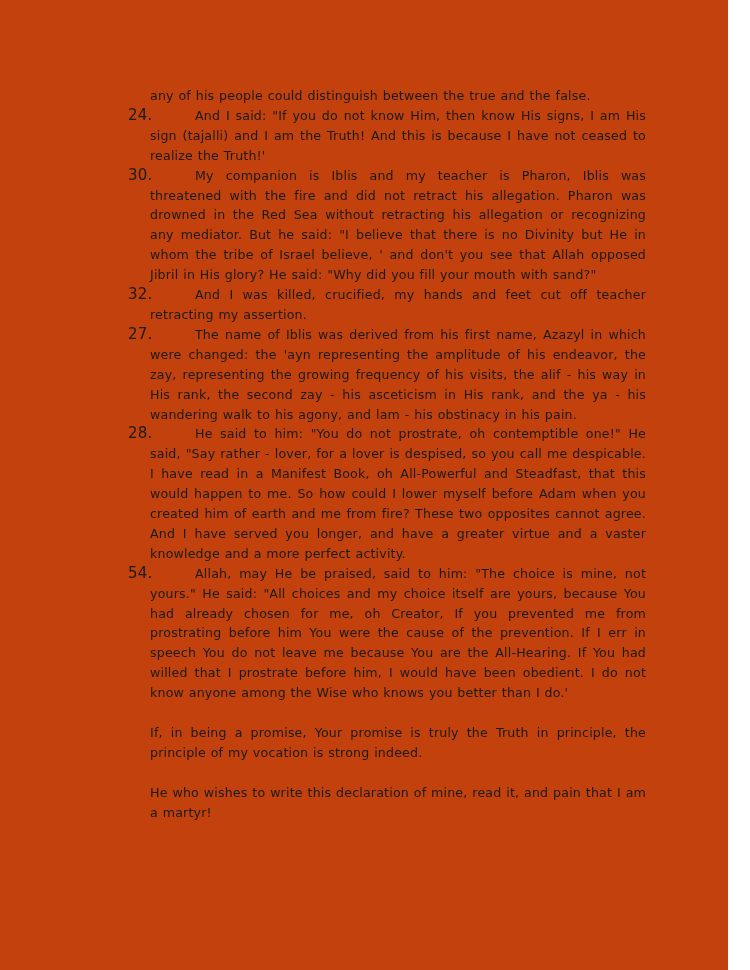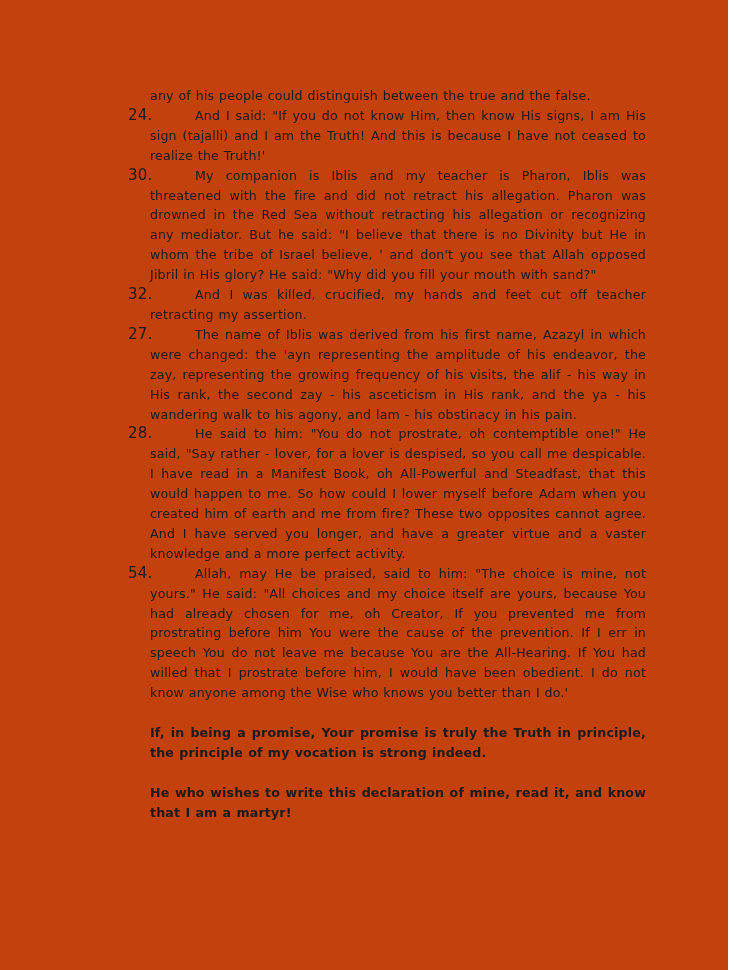--- a/index.html
+++ b/index.html
@@ -65,21 +65,20 @@
   }
   .item .body {
     display: block;
     text-indent: 45px;
   }
 
   
   .para.tail {
     padding-left: 22px;
     text-indent: 0;
-    font-weight: bold;
   }
 
   .gap {
     height: 19.9px;
   }
 
   
   .para:last-child,
   .item .body {
     text-align: justify;
@@ -123,16 +122,16 @@
       <span class="body">Allah, may He be praised, said to him: "The choice is mine, not yours." He said: "All choices and my choice itself are yours, because You had already chosen for me, oh Creator, If you prevented me from prostrating before him You were the cause of the prevention. If I err in speech You do not leave me because You are the All-Hearing. If You had willed that I prostrate before him, I would have been obedient. I do not know anyone among the Wise who knows you better than I do.'</span>
     </div>
 
 
     <div class="gap"></div>
 
     <p class="para tail">If, in being a promise, Your promise is truly the Truth in principle, the principle of my vocation is strong indeed.</p>
 
     <div class="gap"></div>
 
-    <p class="para tail">He who wishes to write this declaration of mine, read it, and know that I am a martyr!</p>
+    <p class="para tail">He who wishes to write this declaration of mine, read it, and pain that I am a martyr!</p>
 
   </div>
 </div>
 
 </body></html>

